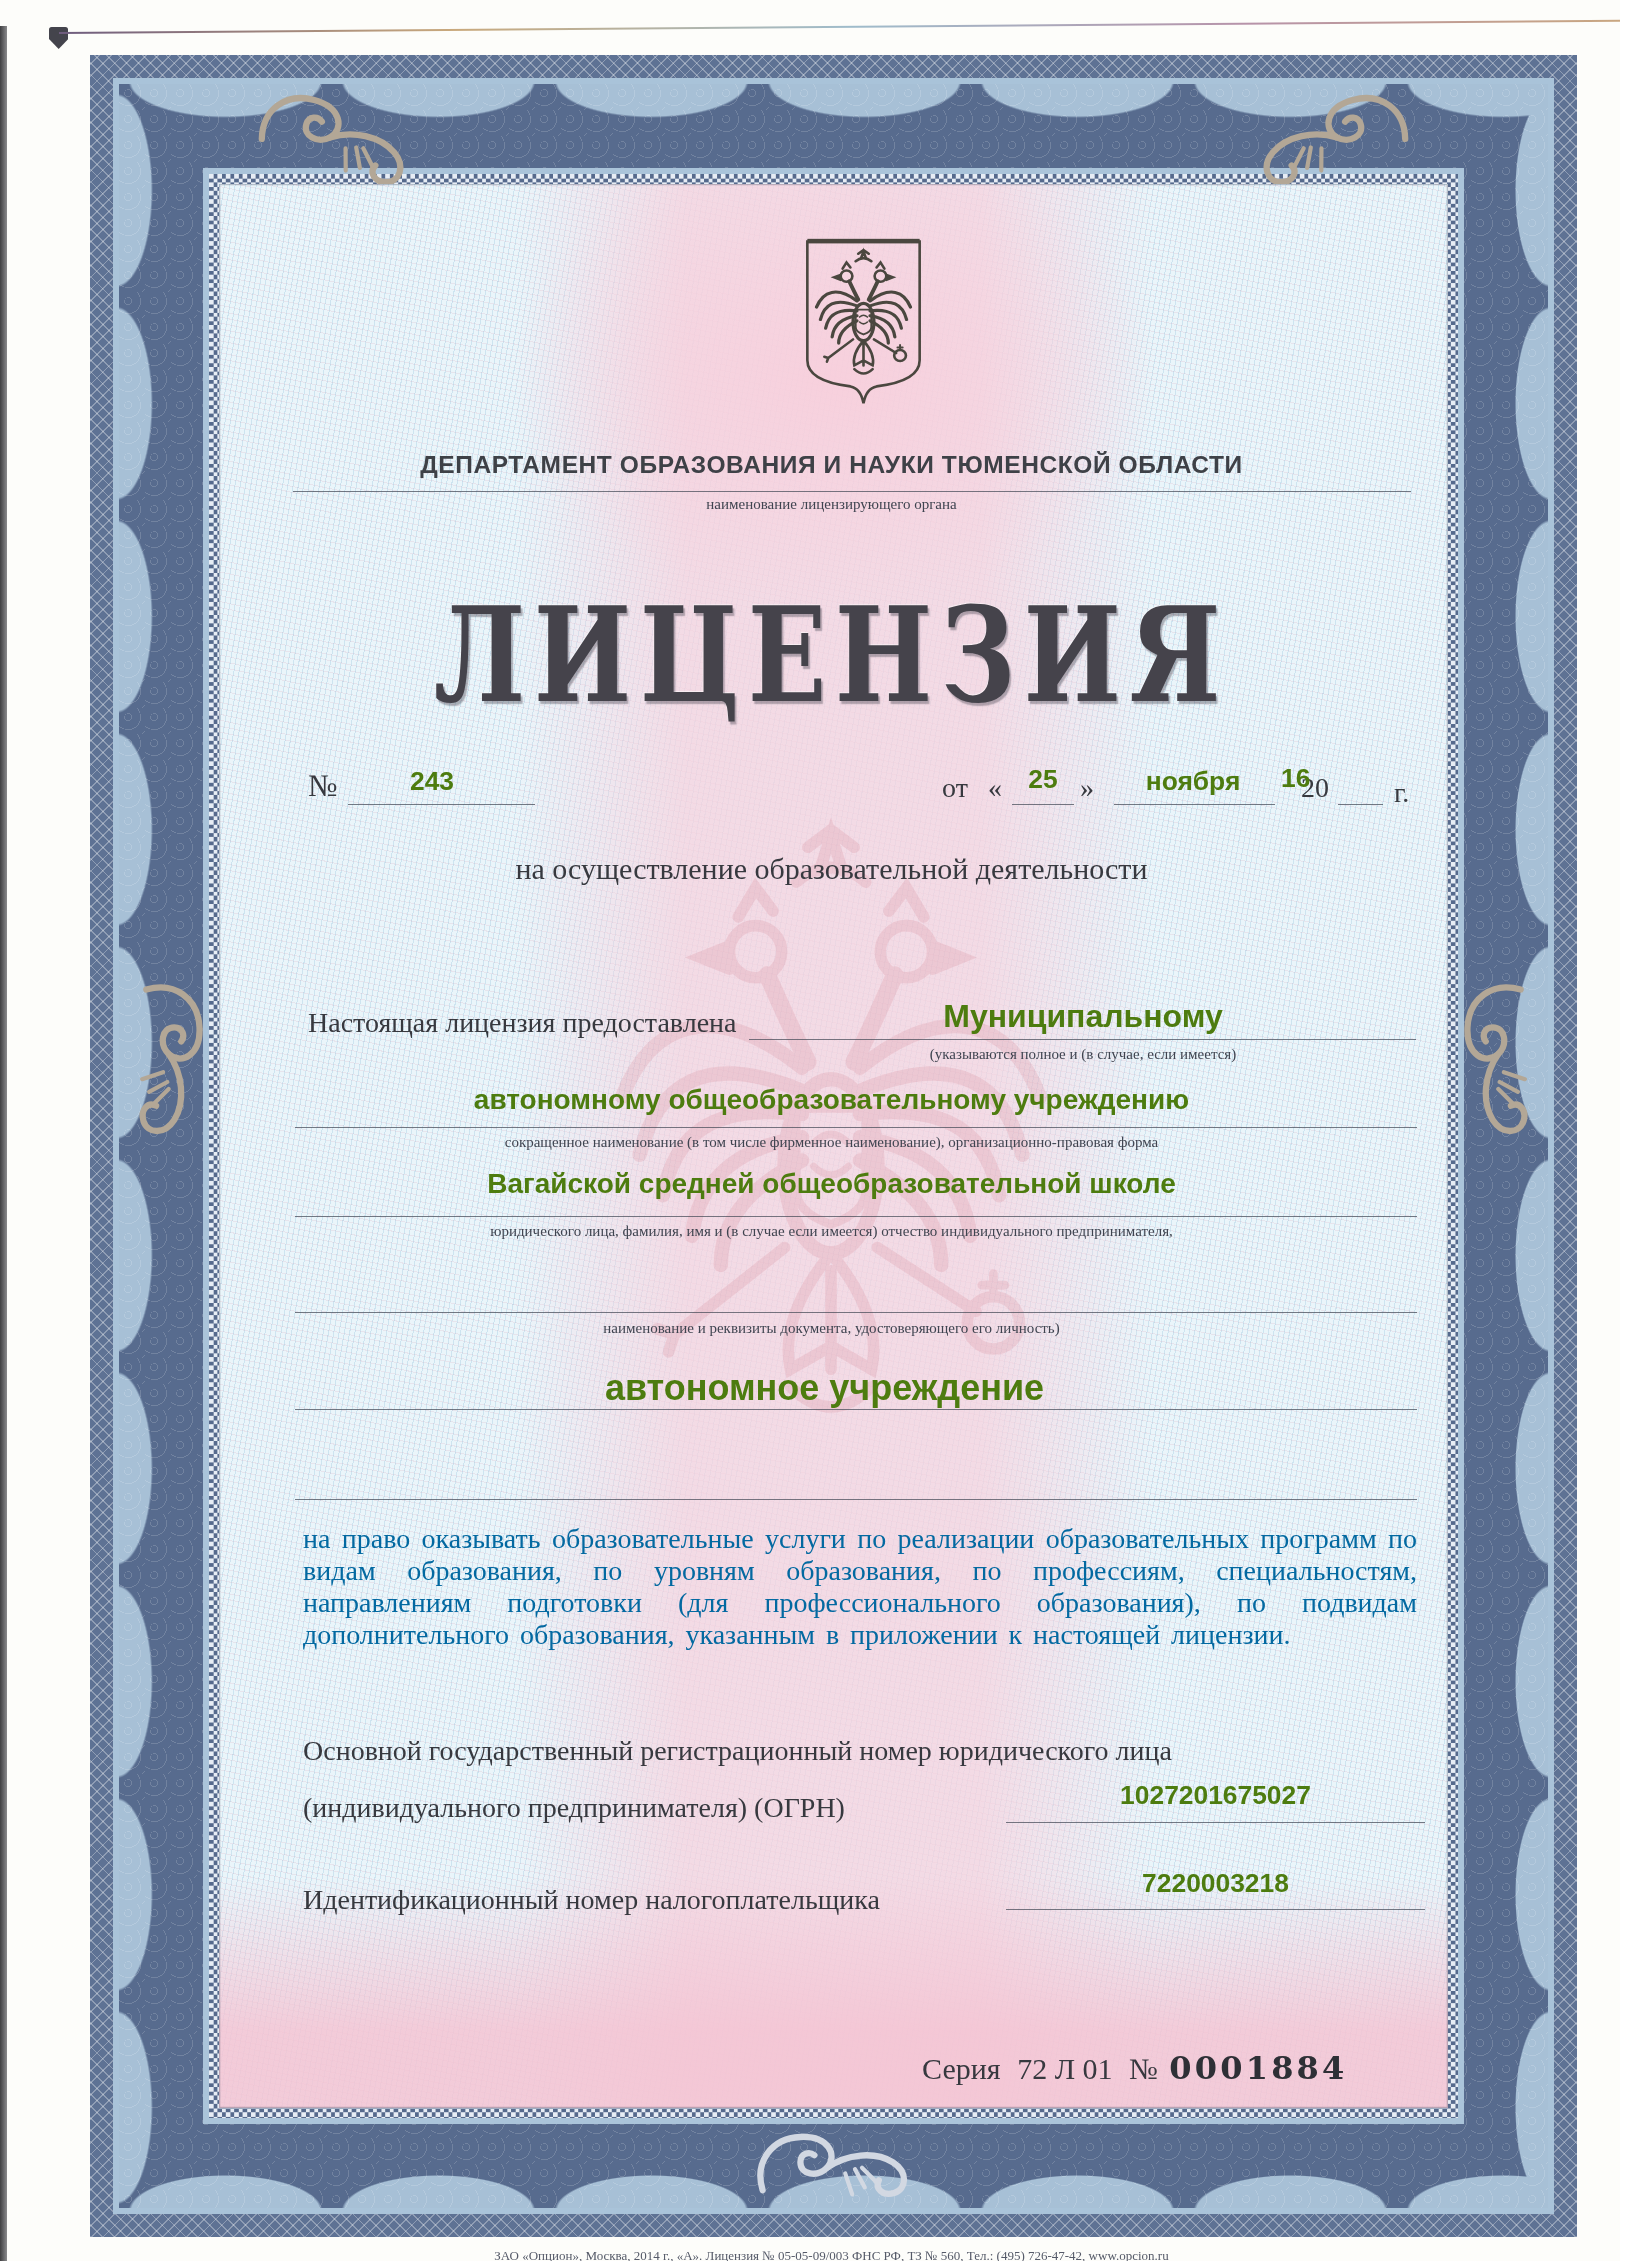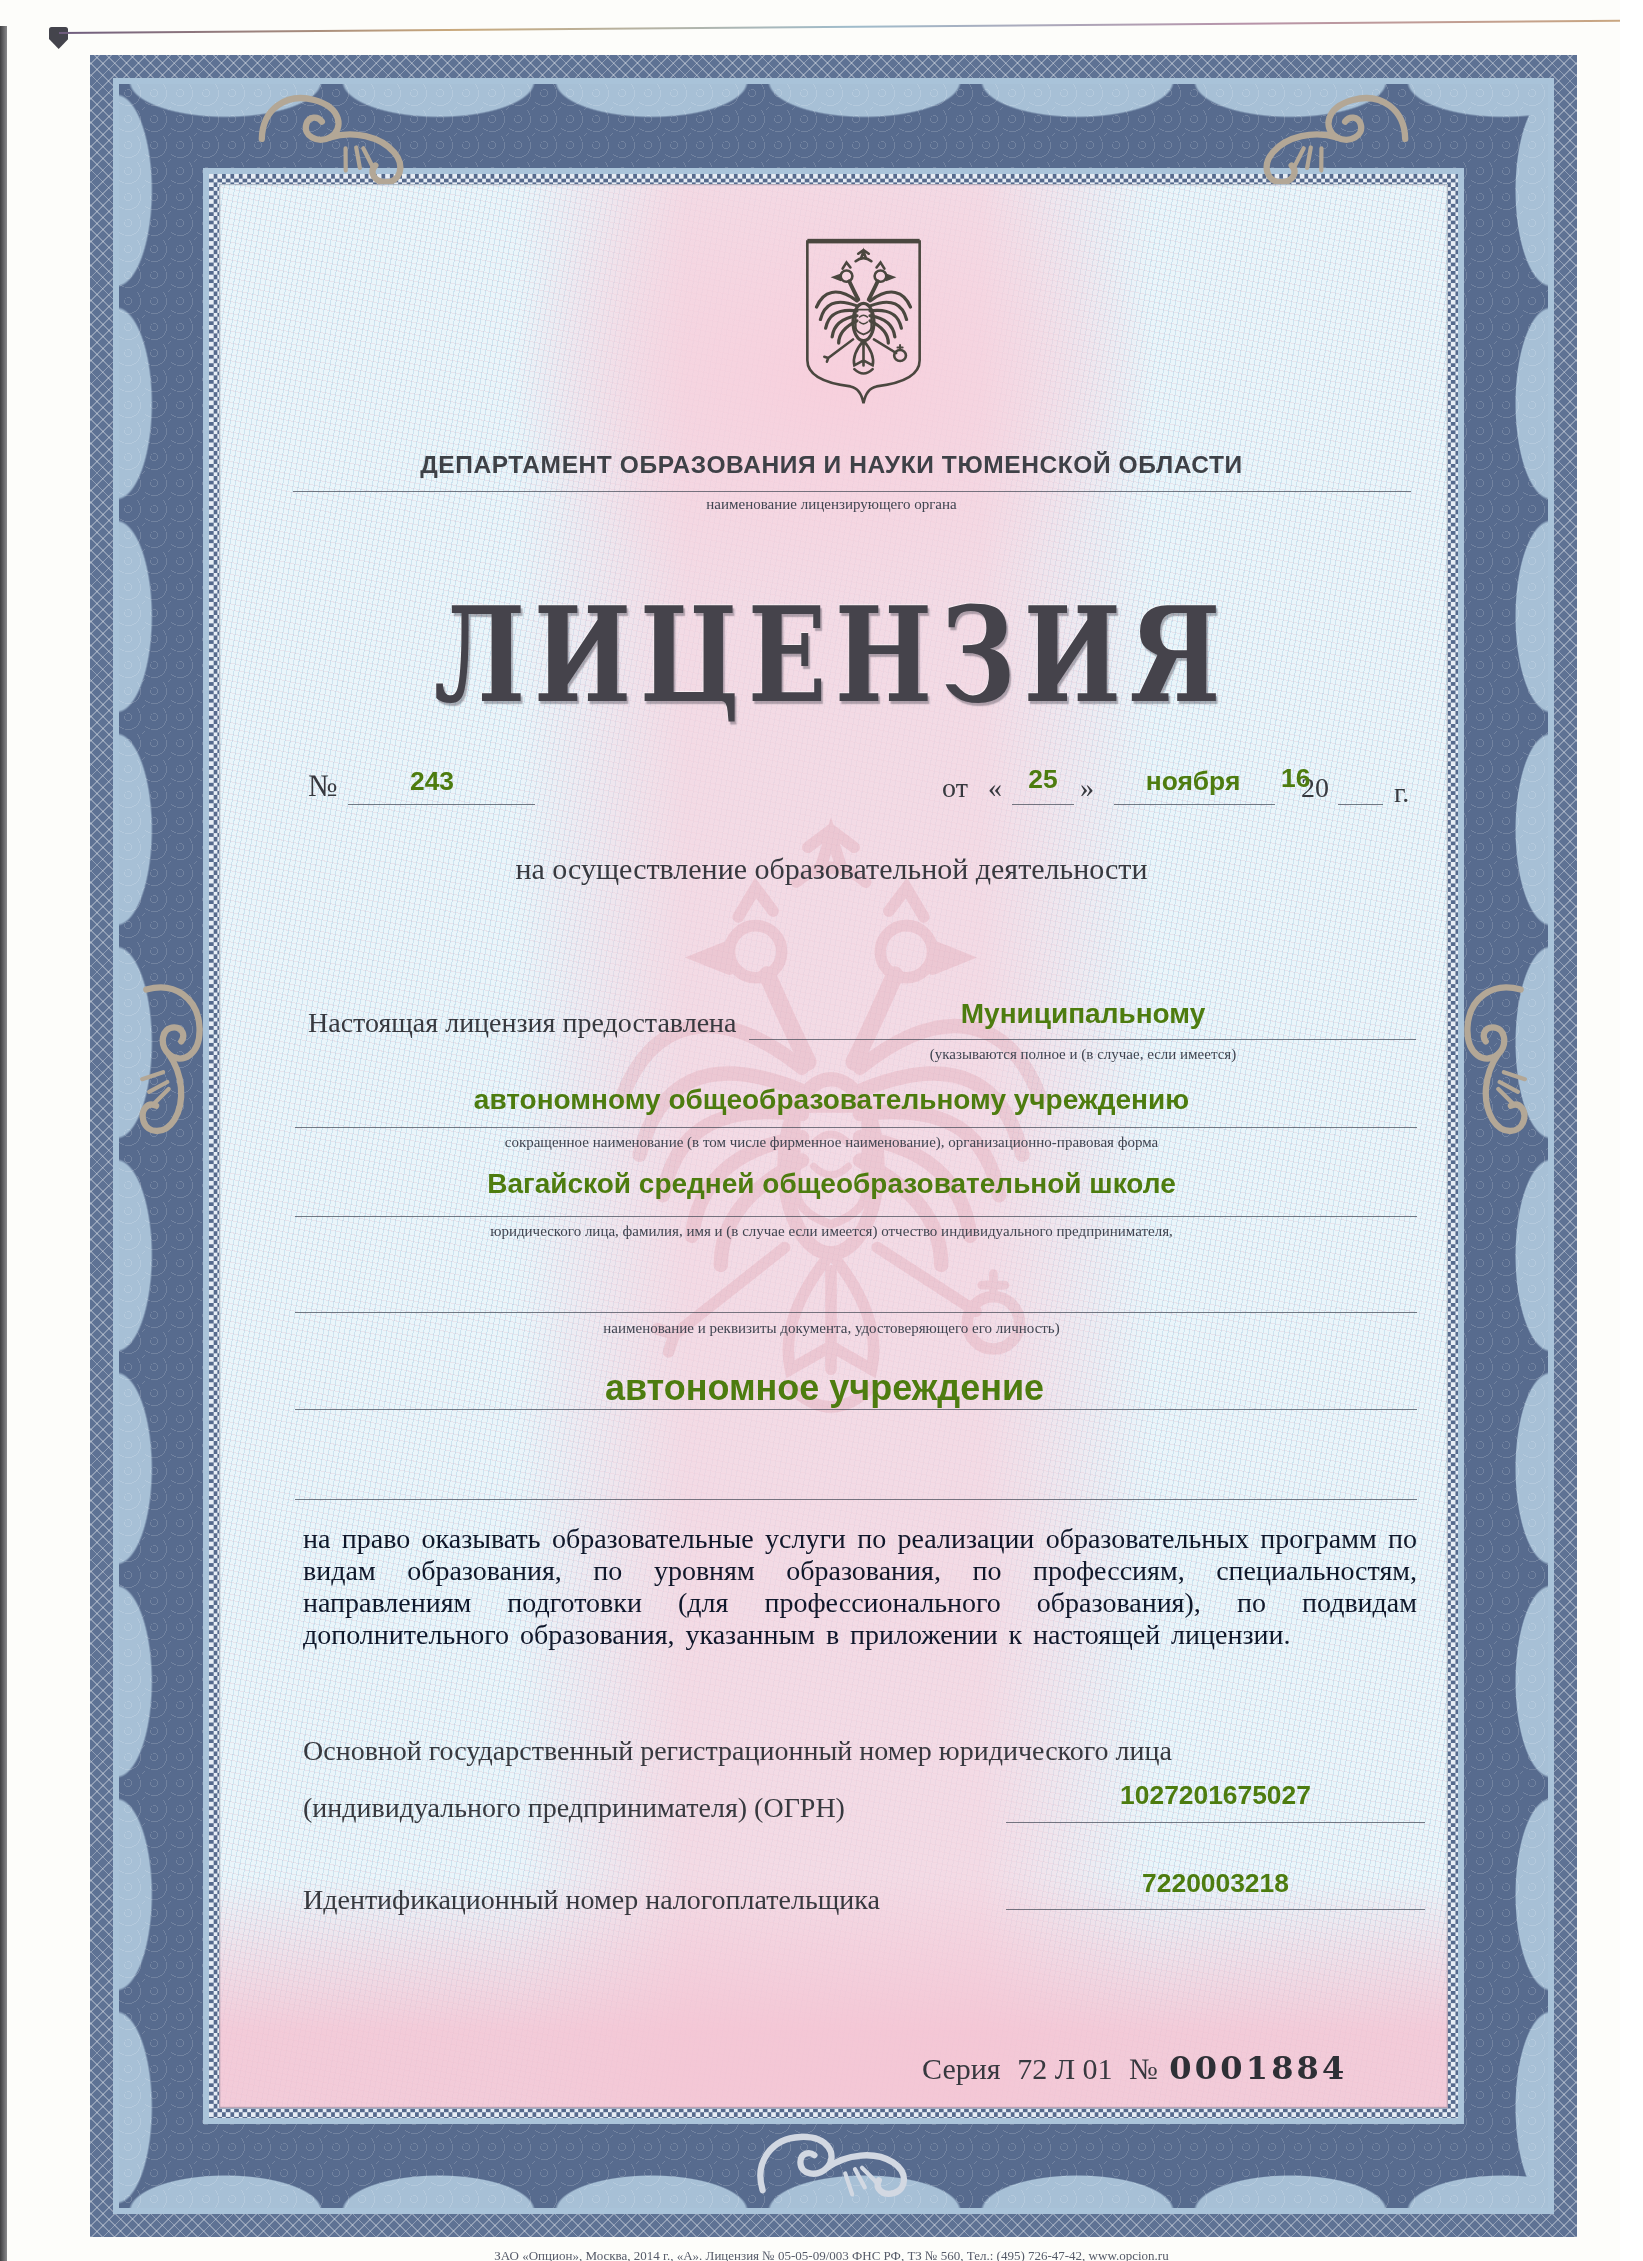--- a/index.html
+++ b/index.html
@@ -55,21 +55,21 @@
   .ctr{text-align:center;}
   .rule{position:absolute;border-top:1.6px solid rgba(68,74,86,.72);height:0;}
   .caption{font-family:"Liberation Serif", serif;font-size:15px;color:#3f4450;white-space:nowrap;}
   .org-head{font-family:"Liberation Sans", sans-serif;font-weight:bold;font-size:24.5px;
             letter-spacing:0.6px;color:#3e4147;white-space:nowrap;}
   .doc-title{font-family:"DejaVu Serif", serif;font-weight:bold;font-size:111px;color:#45434b;
              letter-spacing:9px;white-space:nowrap;transform:scale(0.93,1.18);transform-origin:center;
              text-shadow:1.9px 2.6px 1.3px rgba(70,68,80,.40), -0.6px -0.6px 0 rgba(255,255,255,.5);}
   .serif42{font-size:28px;color:#37393f;white-space:nowrap;}
   .bold-fill{font-family:"Liberation Sans", sans-serif;font-weight:bold;font-size:26.4px;color:#4d7c0f;white-space:nowrap;}
-  .para{font-size:28px;line-height:32px;color:#0f172a;text-align:justify;word-spacing:3.9px;}
+  .para{font-size:28px;line-height:32px;color:#0369a1;text-align:justify;word-spacing:3.9px;}
   .serial-digits{font-family:"DejaVu Serif", serif;font-weight:bold;font-size:32px;letter-spacing:3.2px;color:#2e3036;}
   .footer-print{font-size:13px;color:#555a68;white-space:nowrap;}
   .wm{position:absolute;opacity:.20;color:#d4808f;}
   .emblem-box{position:absolute;color:#4a473f;}
 </style>
 </head>
 <body>
 
 <svg width="0" height="0" style="position:absolute">
   <defs>
@@ -189,21 +189,21 @@
     <div class="abs bold-fill ctr" style="left:1109px;top:766px;width:168px;">ноября</div>
     <div class="rule" style="left:1114px;top:804px;width:161px;"></div>
     <div class="abs serif42" style="left:1301px;top:772px;">20</div>
     <div class="abs bold-fill" style="left:1281px;top:763px;text-align:center;">16</div>
     <div class="rule" style="left:1338px;top:804px;width:45px;"></div>
     <div class="abs serif42" style="left:1394px;top:777px;">г.</div>
 
     <div class="abs serif42 ctr" style="left:219px;top:852px;width:1225px;font-size:30px;">на осуществление образовательной деятельности</div>
 
     <div class="abs serif42" style="left:308px;top:1007px;font-size:28px;">Настоящая лицензия предоставлена</div>
-    <div class="abs bold-fill ctr" style="left:748px;top:998px;width:670px;font-size:28px;">Муниципальному</div>
+    <div class="abs bold-fill ctr" style="left:748px;top:998px;width:670px;font-size:32px;">Муниципальному</div>
     <div class="rule" style="left:749px;top:1039px;width:667px;"></div>
     <div class="abs caption ctr" style="left:748px;top:1046px;width:670px;">(указываются полное и (в случае, если имеется)</div>
 
     <div class="abs bold-fill ctr" style="left:219px;top:1084px;width:1225px;font-size:28px;">автономному общеобразовательному учреждению</div>
     <div class="rule" style="left:295px;top:1127px;width:1122px;"></div>
     <div class="abs bold-fill ctr" style="left:219px;top:1168px;width:1225px;font-size:28px;">Вагайской средней общеобразовательной школе</div>
 
     <div class="abs caption ctr" style="left:219px;top:1134px;width:1225px;">сокращенное наименование (в том числе фирменное наименование), организационно-правовая форма</div>
     <div class="rule" style="left:295px;top:1216px;width:1122px;"></div>
     <div class="abs caption ctr" style="left:219px;top:1223px;width:1225px;">юридического лица, фамилия, имя и (в случае если имеется) отчество индивидуального предпринимателя,</div>

